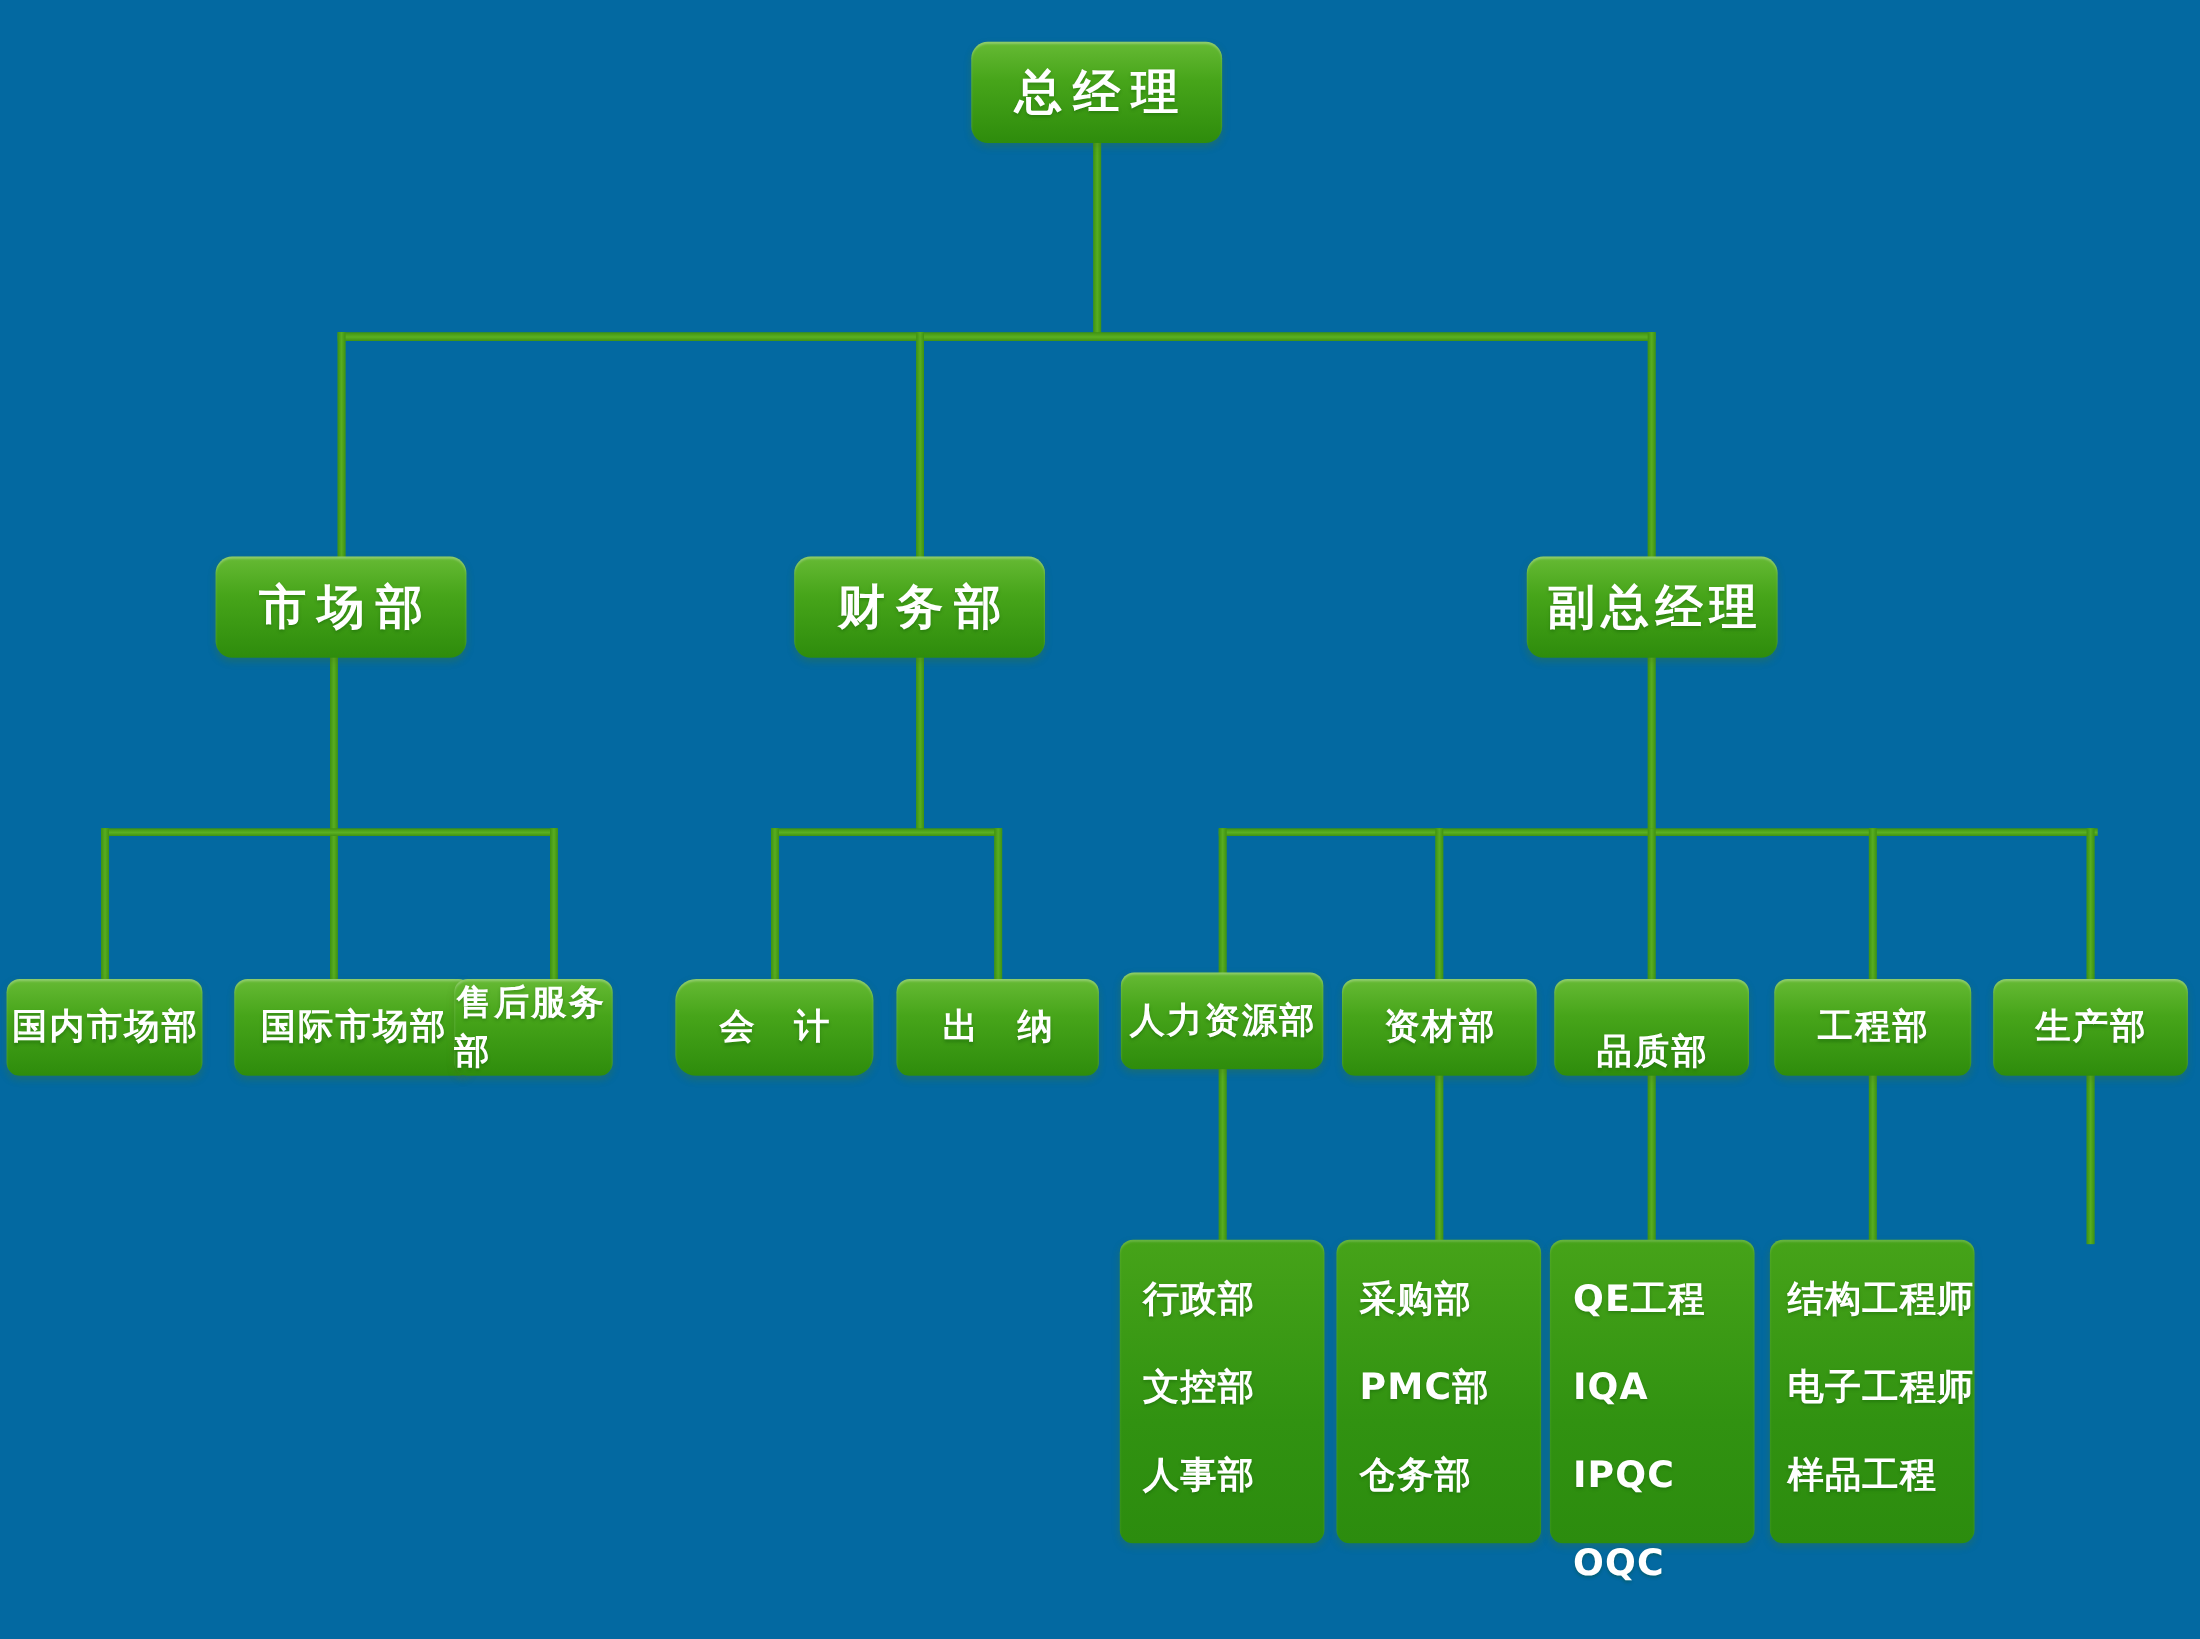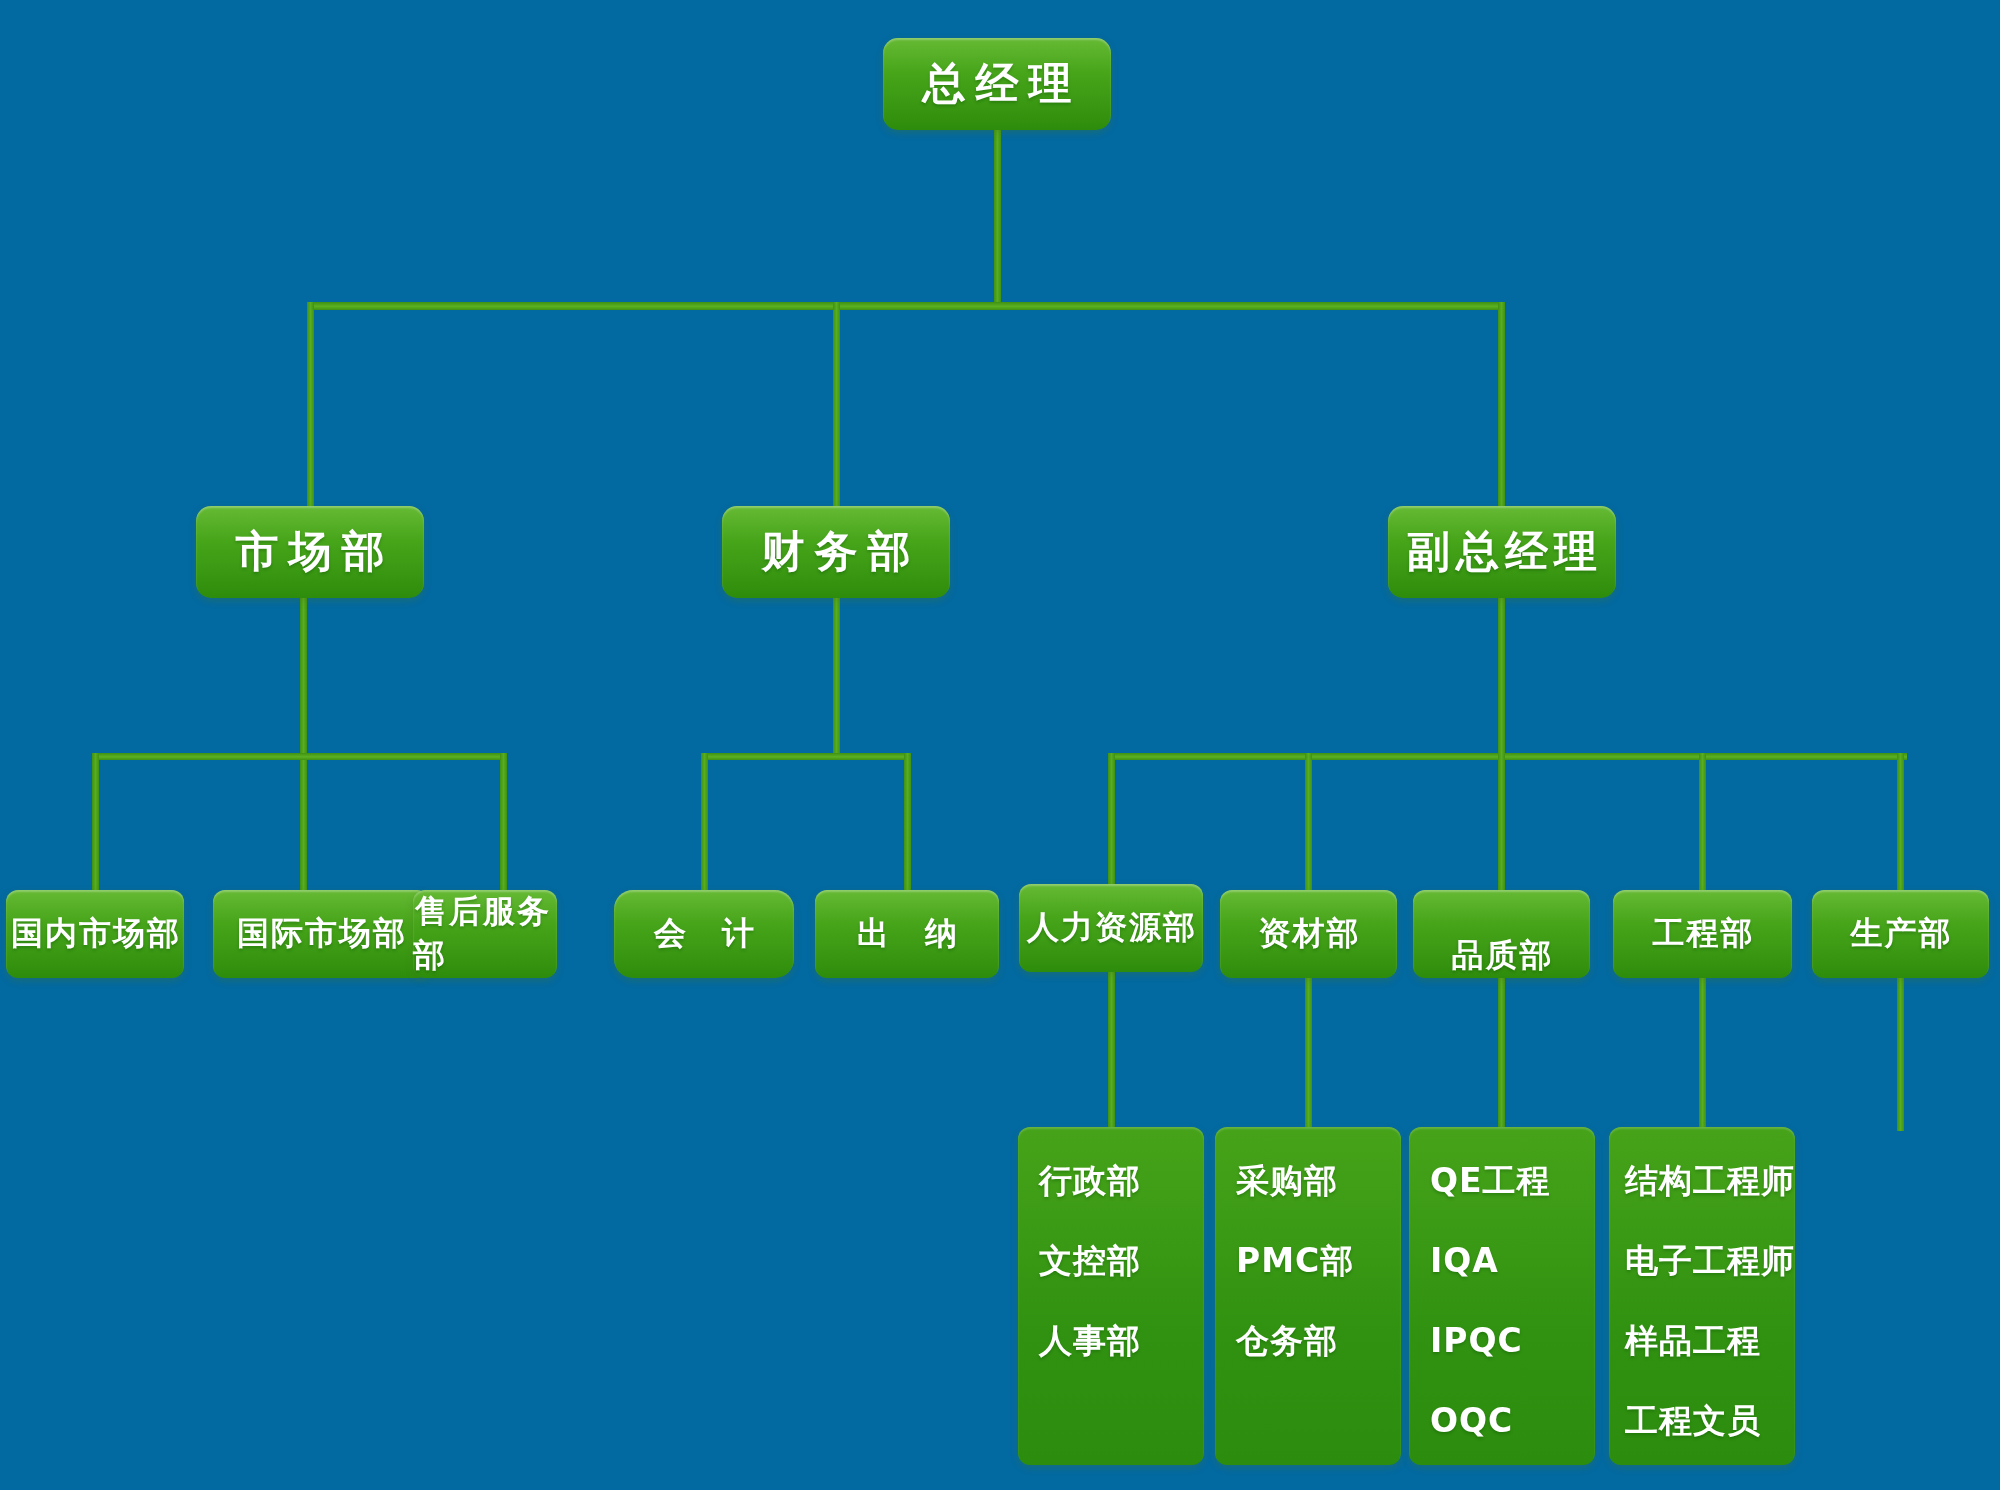--- a/index.html
+++ b/index.html
@@ -39,21 +39,21 @@
     text-indent: 10px;
   }
   .box-md {
     height: 88px;
     border-radius: 12px;
     font-size: 32px;
     letter-spacing: 2px;
     text-indent: 2px;
   }
   .box-tall {
-    width: 186px; height: 338px;
+    width: 186px; height: 276px;
     border-radius: 12px;
     background: linear-gradient(180deg, #46a319 0%, #319211 60%, #2c8c0e 100%);
     box-shadow: 0 3px 7px rgba(70, 120, 30, 0.28), inset 0 2px 2px rgba(255,255,255,0.18);
     display: block;
     padding: 14px 0 0 21px;
     font-size: 33px;
   }
   .box-tall .item {
     height: 80px;
     line-height: 80px;
@@ -151,16 +151,15 @@
   <div class="box box-tall" style="left:1409px; top:1127px;">
     <div class="item">QE工程</div>
     <div class="item">IQA</div>
     <div class="item">IPQC</div>
     <div class="item">OQC</div>
   </div>
   <div class="box box-tall" style="left:1609px; top:1127px; padding-left:16px;">
     <div class="item">结构工程师</div>
     <div class="item">电子工程师</div>
     <div class="item">样品工程</div>
-    <div class="item">工程文员</div>
   </div>
 
 </div>
 
 </body></html>

